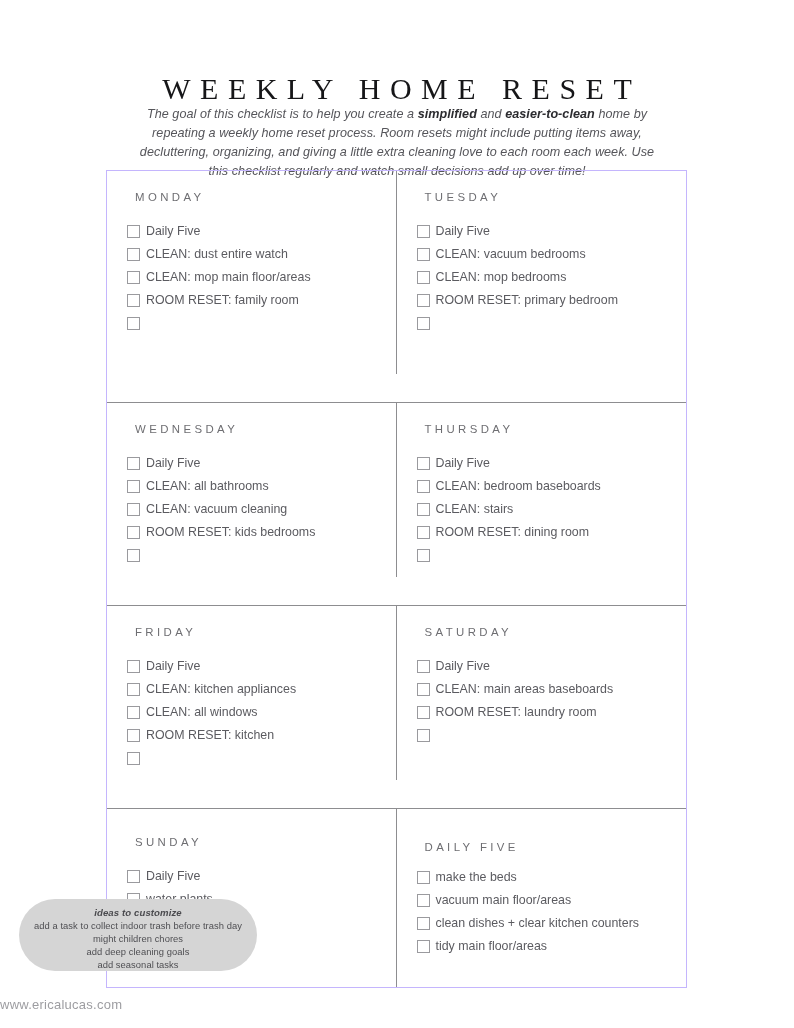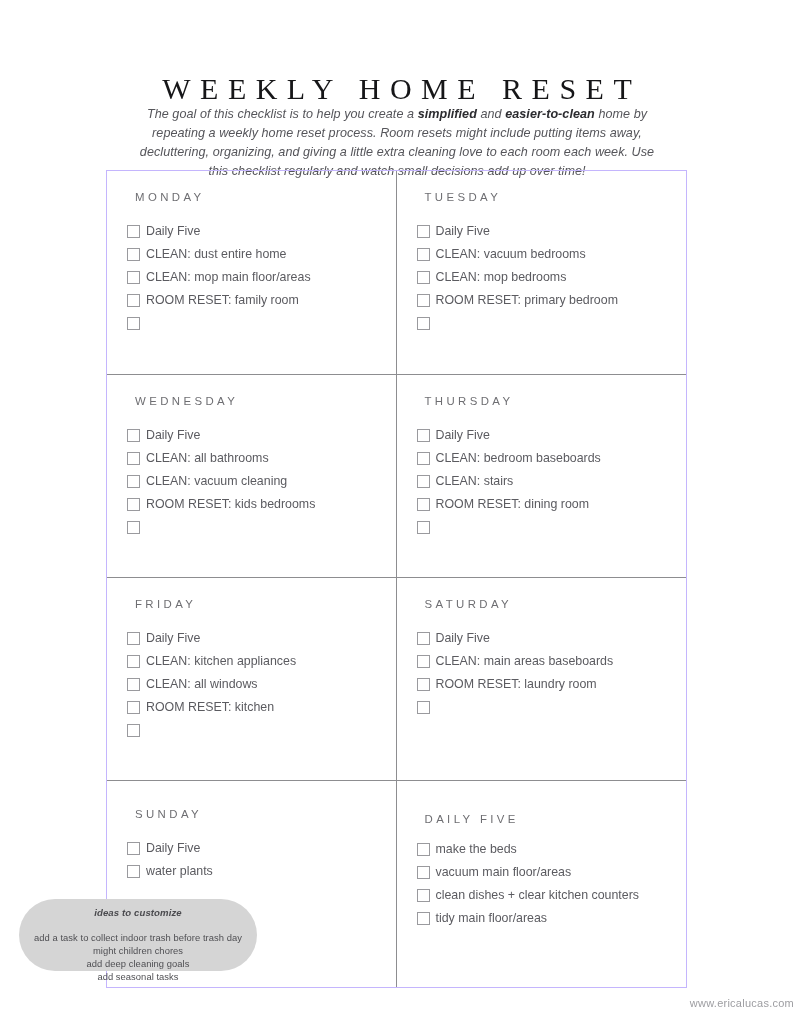--- a/index.html
+++ b/index.html
@@ -71,21 +71,21 @@
     grid-template-rows: 203px 203px 203px 1fr;
   }
 
   .cell {
     box-sizing: border-box;
     padding: 20px 0 0 20px;
     position: relative;
     overflow: hidden;
   }
   .cell.col-left  { border-right: 1px solid #8d8d90; }
-  .cell.row-div   { border-top: 1px solid #8d8d90; }
+  .cell.row-div   { border-top: 1px solid #8d8d90; margin-top: 28px; }
 
   .cell.sunday    { padding-top: 27px; }
   .cell.dailyfive { padding-top: 32px; }
 
   .day-name {
     font-size: 11.4px;
     letter-spacing: 3.4px;
     color: #6e6e72;
     font-weight: 400;
     margin: 0 0 17px 8px;
@@ -135,37 +135,37 @@
     padding: 8px 10px 0 10px;
     text-align: center;
     z-index: 5;
   }
   .ideas-title {
     font-size: 9.6px;
     font-style: italic;
     font-weight: 700;
     color: #4a4a4e;
     letter-spacing: 0.1px;
-    margin-bottom: 14px;
+    margin-bottom: 2px;
   }
   .ideas-line {
     font-size: 9.4px;
     color: #4f4f53;
     line-height: 1.38;
     letter-spacing: 0.05px;
   }
 
   
   .footer {
     position: absolute;
     top: 997px;
     left: 0;
     width: 794px;
-    text-align: right;
-    font-size: 11px;
+    text-align: left;
+    font-size: 13px;
     color: #9d9da1;
     letter-spacing: 0.25px;
   }
 </style>
 </head>
 <body>
 
 <div class="page">
 
   <h1 class="doc-title">WEEKLY HOME RESET</h1>
@@ -177,21 +177,21 @@
   <div class="grid">
       <div class="cell col-left">
         <div class="day-name">MONDAY</div>
         <ul class="tasks">
           <li class="task">
             <span class="checkbox"></span>
             <span class="task-label">Daily Five</span>
           </li>
           <li class="task">
             <span class="checkbox"></span>
-            <span class="task-label">CLEAN: dust entire home</span>
+            <span class="task-label">CLEAN: dust entire watch</span>
           </li>
           <li class="task">
             <span class="checkbox"></span>
             <span class="task-label">CLEAN: mop main floor/areas</span>
           </li>
           <li class="task">
             <span class="checkbox"></span>
             <span class="task-label">ROOM RESET: family room</span>
           </li>
           <li class="task blank">

